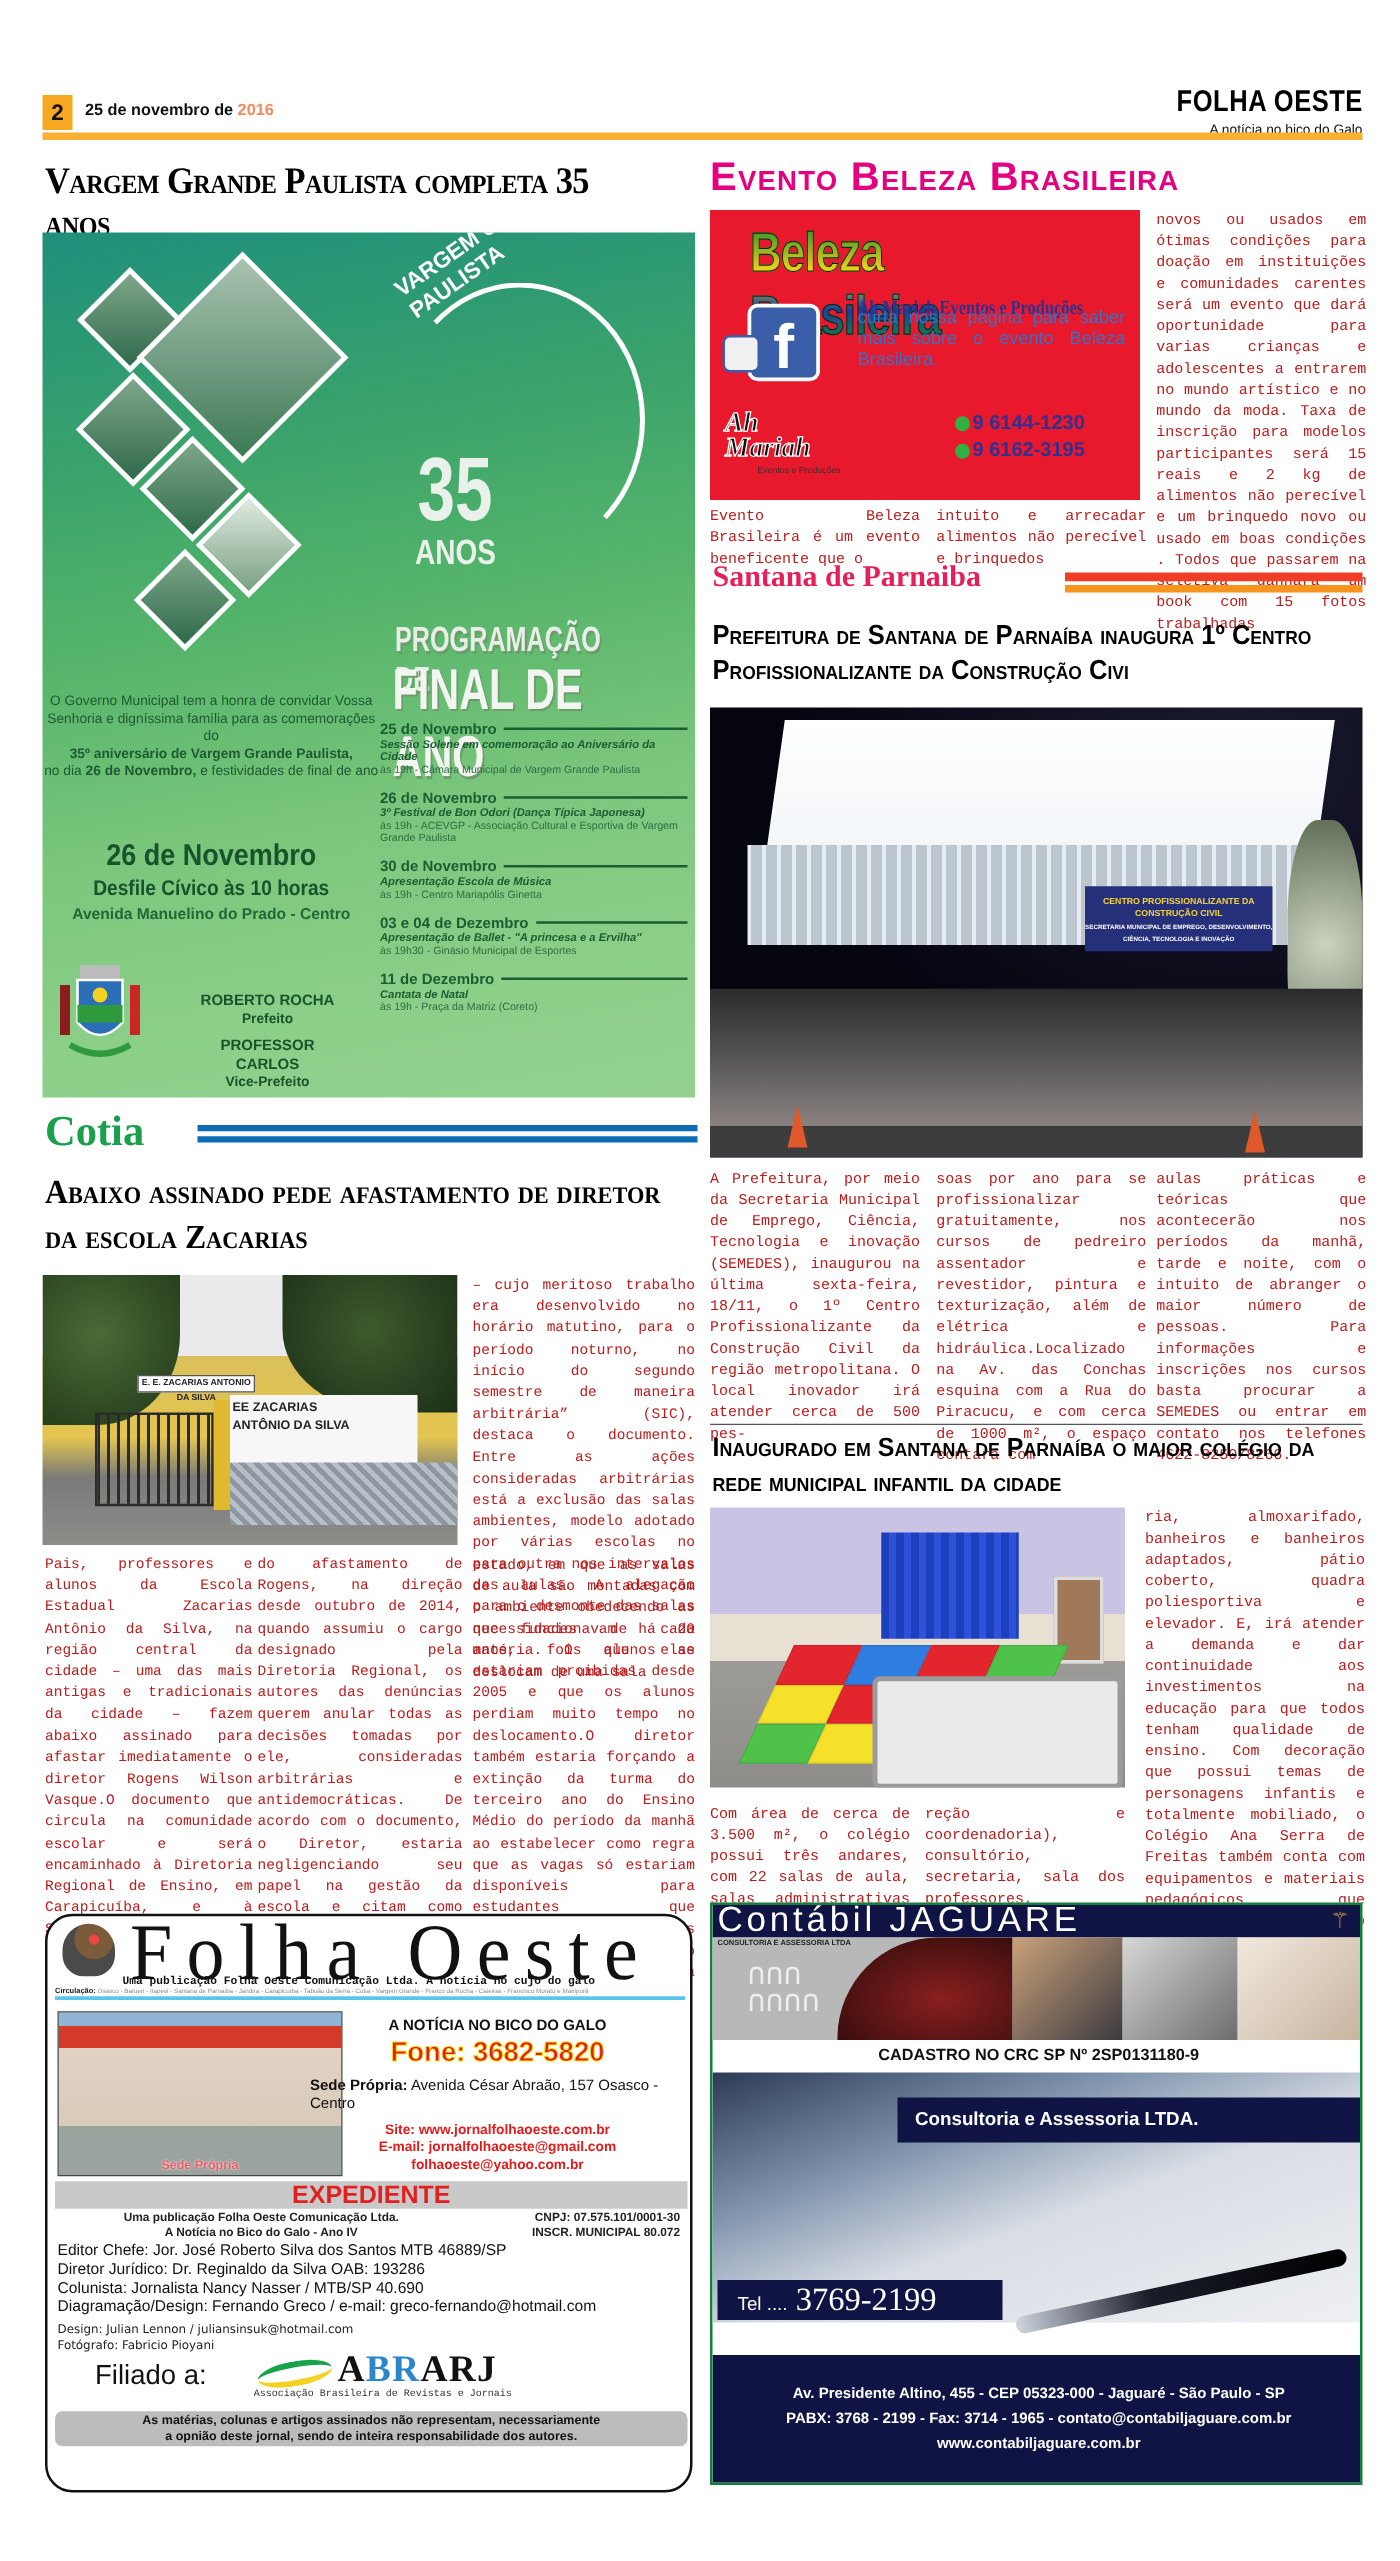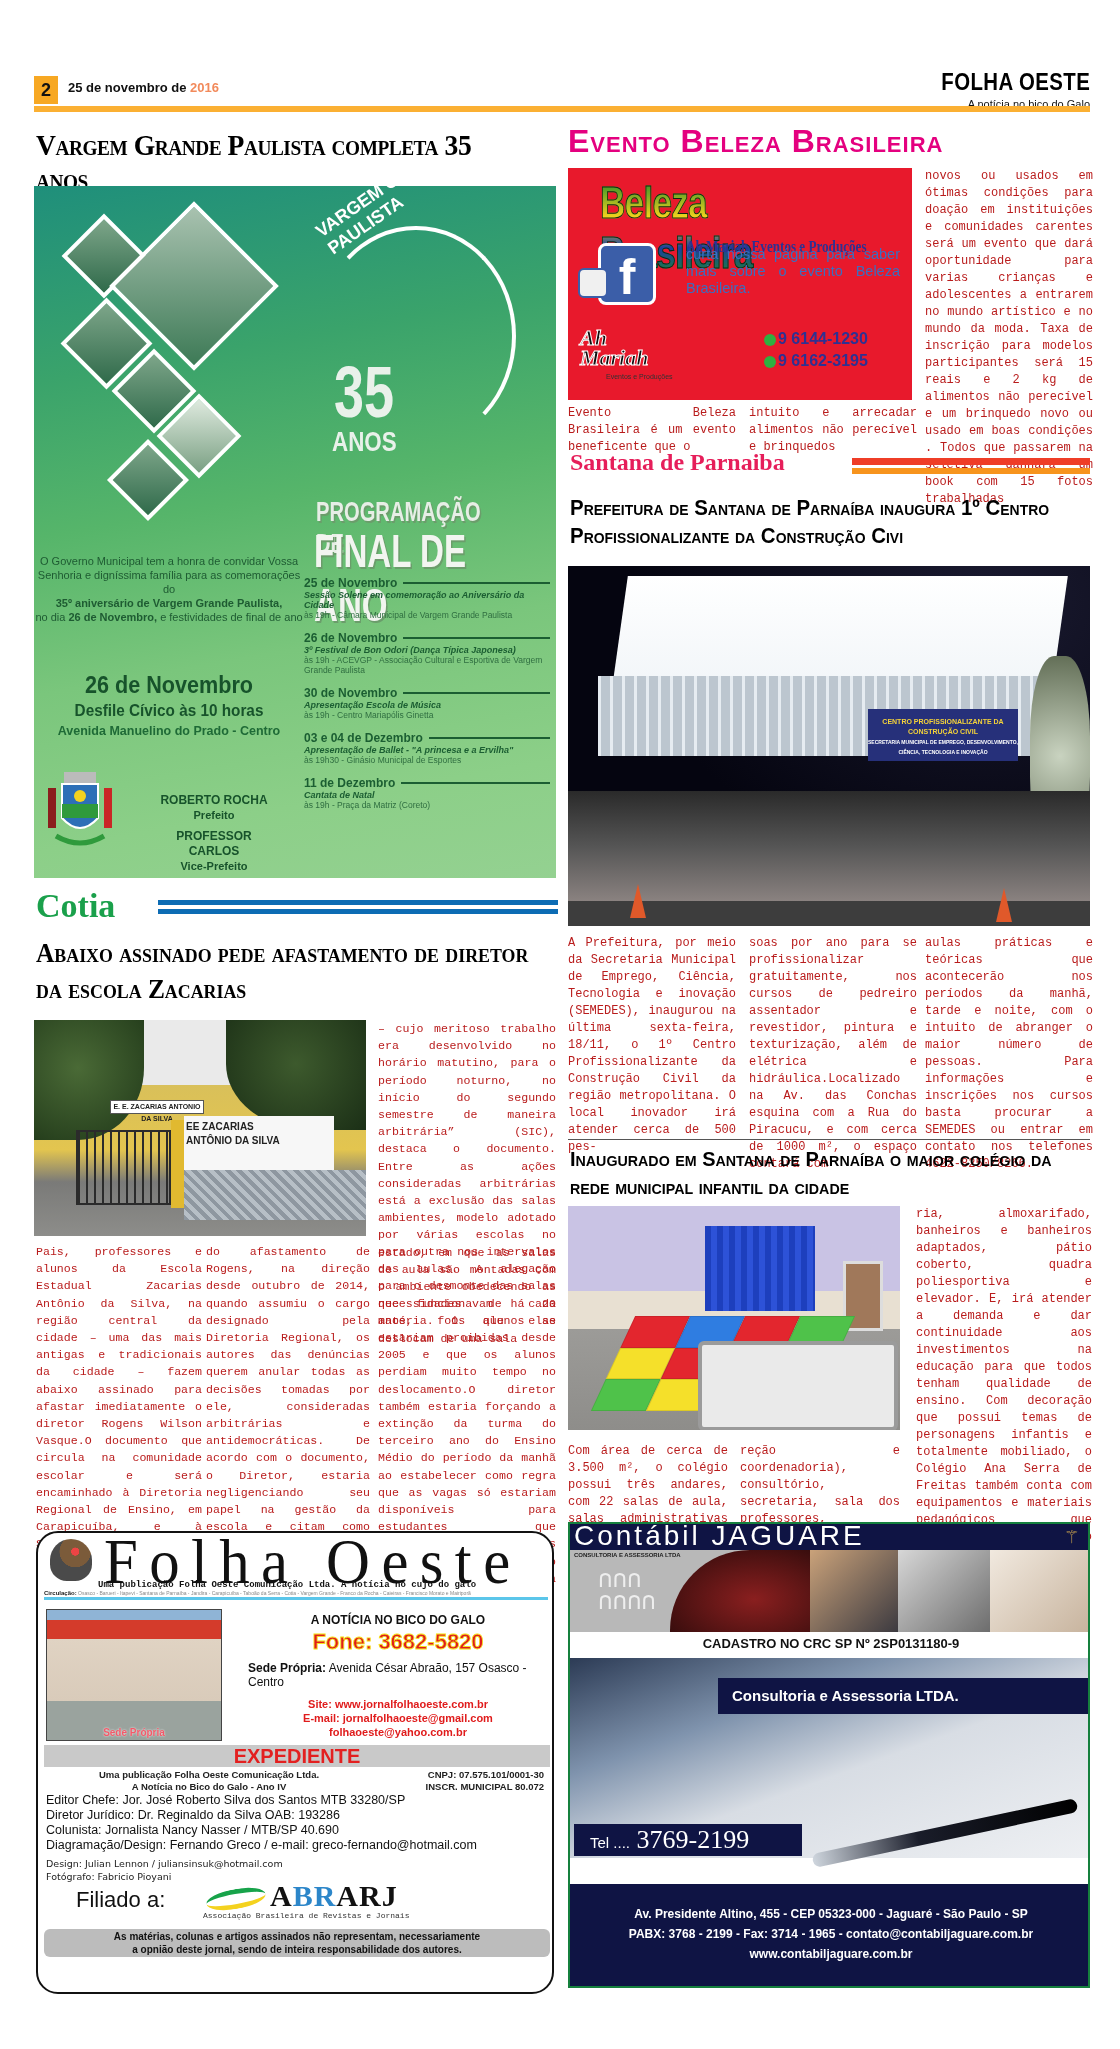--- a/index.html
+++ b/index.html
@@ -111,21 +111,21 @@
 #cotia-c3b{left:378px;top:1243px;width:178px}
 
 
 #fo-box{left:36px;top:1531px;width:518px;height:463px;border:2px solid #111;border-radius:22px;overflow:hidden;background:#fff}
 #fo-rooster{position:absolute;left:12px;top:6px;width:42px;height:42px;border-radius:50% 50% 40% 40%;background:radial-gradient(circle at 60% 30%,#e44 0 10%,#7b5b3a 11% 40%,#4a4a4a 41%)}
 #fo-name{position:absolute;left:66px;top:-4px;font:64px "Liberation Serif",serif;letter-spacing:12px;color:#111;line-height:66px;transform:scaleX(0.95);transform-origin:left}
 #fo-pub{position:absolute;left:60px;top:47px;font:bold 9px "Liberation Mono",monospace;color:#111}
 #fo-circ{position:absolute;left:6px;top:57px;width:506px;font:5px "Liberation Sans",sans-serif;color:#888;white-space:nowrap;overflow:hidden}
 #fo-circ b{color:#222;font-size:6px}
 #fo-cyan{position:absolute;left:6px;top:64px;width:504px;height:3px;background:#5bc6ea}
-#fo-building{position:absolute;left:8px;top:76px;width:176px;height:132px;background:linear-gradient(180deg,#8fb4d6 0%,#8fb4d6 8%,#d43b2b 8%,#d43b2b 22%,#e0d3c3 22%,#d9cbba 70%,#9aa39e 70%,#9aa39e 100%);border:1px solid #444}
+#fo-building{position:absolute;left:8px;top:76px;width:228px;height:132px;background:linear-gradient(180deg,#8fb4d6 0%,#8fb4d6 8%,#d43b2b 8%,#d43b2b 22%,#e0d3c3 22%,#d9cbba 70%,#9aa39e 70%,#9aa39e 100%);border:1px solid #444}
 #fo-building .sede{position:absolute;bottom:2px;width:100%;text-align:center;font:bold 10px "Liberation Sans",sans-serif;color:#f25a6a;text-shadow:0 0 2px #fff}
 #fo-right{position:absolute;left:210px;top:80px;width:300px;text-align:center}
 #fo-right .slogan{font:bold 12px "Liberation Sans",sans-serif;color:#111}
 #fo-right .fone{font:bold 22px "Liberation Sans",sans-serif;color:#e01c1c;-webkit-text-stroke:0.8px #f5e21a;margin-top:2px}
 #fo-right .sede{font:12px "Liberation Sans",sans-serif;color:#111;text-align:left;margin-top:6px;line-height:14px}
 #fo-right .sede b{font-weight:bold}
 #fo-right .contact{font:bold 11px "Liberation Sans",sans-serif;color:#e01c1c;line-height:14px;margin-top:8px}
 #fo-exp{position:absolute;left:6px;top:212px;width:506px;height:22px;background:#c9c9c9;text-align:center;font:bold 20px "Liberation Sans",sans-serif;color:#e32020;line-height:22px}
 #fo-exp-l{position:absolute;left:16px;top:236px;width:310px;text-align:center;font:bold 9.5px "Liberation Sans",sans-serif;color:#222;line-height:12px}
 #fo-exp-r{position:absolute;left:340px;top:236px;font:bold 9.5px "Liberation Sans",sans-serif;color:#222;line-height:12px;text-align:right;width:166px}
@@ -355,21 +355,21 @@
   <div id="fo-exp">EXPEDIENTE</div>
   <div id="fo-exp-l">
       <div>Uma publicação Folha Oeste Comunicação Ltda.</div>
       <div>A Notícia no Bico do Galo - Ano IV</div>
     </div>
   <div id="fo-exp-r">
       <div>CNPJ: 07.575.101/0001-30</div>
       <div>INSCR. MUNICIPAL 80.072</div>
     </div>
   <div id="fo-staff">
-    <div>Editor Chefe: Jor. José Roberto Silva dos Santos MTB 33280/SP</div>
+    <div>Editor Chefe: Jor. José Roberto Silva dos Santos MTB 46889/SP</div>
     <div>Diretor Jurídico: Dr. Reginaldo da Silva OAB: 193286</div>
     <div>Colunista: Jornalista Nancy Nasser / MTB/SP 40.690</div>
     <div>Diagramação/Design: Fernando Greco  / e-mail: greco-fernando@hotmail.com</div>
   </div>
   <div id="fo-design">
       <div>Design: Julian Lennon / juliansinsuk@hotmail.com</div>
       <div>Fotógrafo: Fabricio Pioyani</div>
     </div>
   <div id="fo-filiado">Filiado a:</div>
   <div id="fo-abrarj-swoosh"></div>

